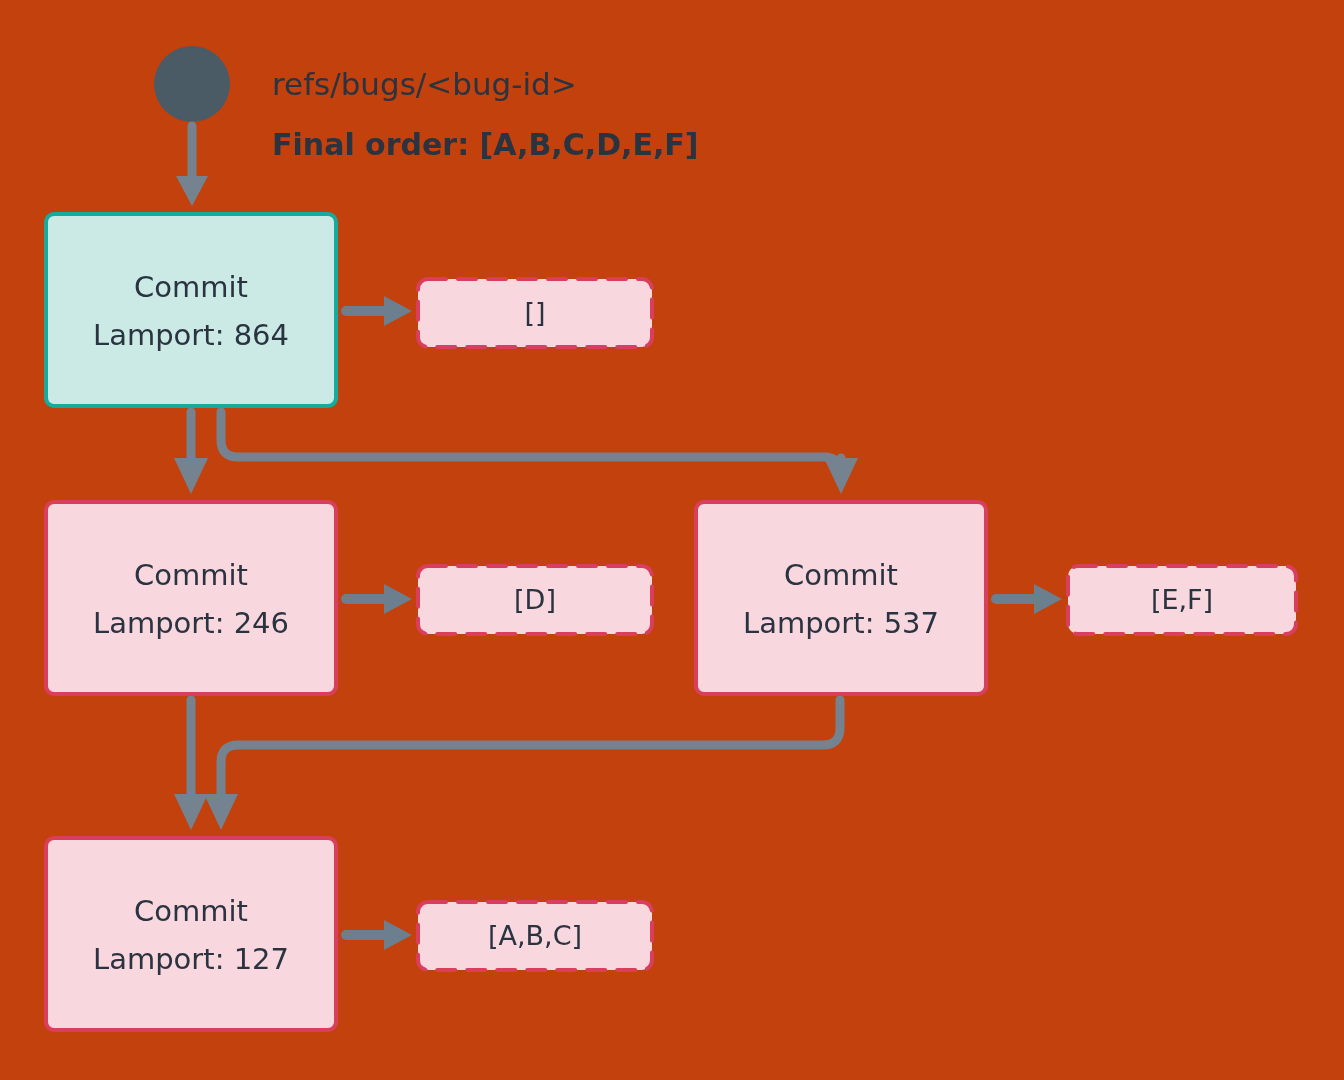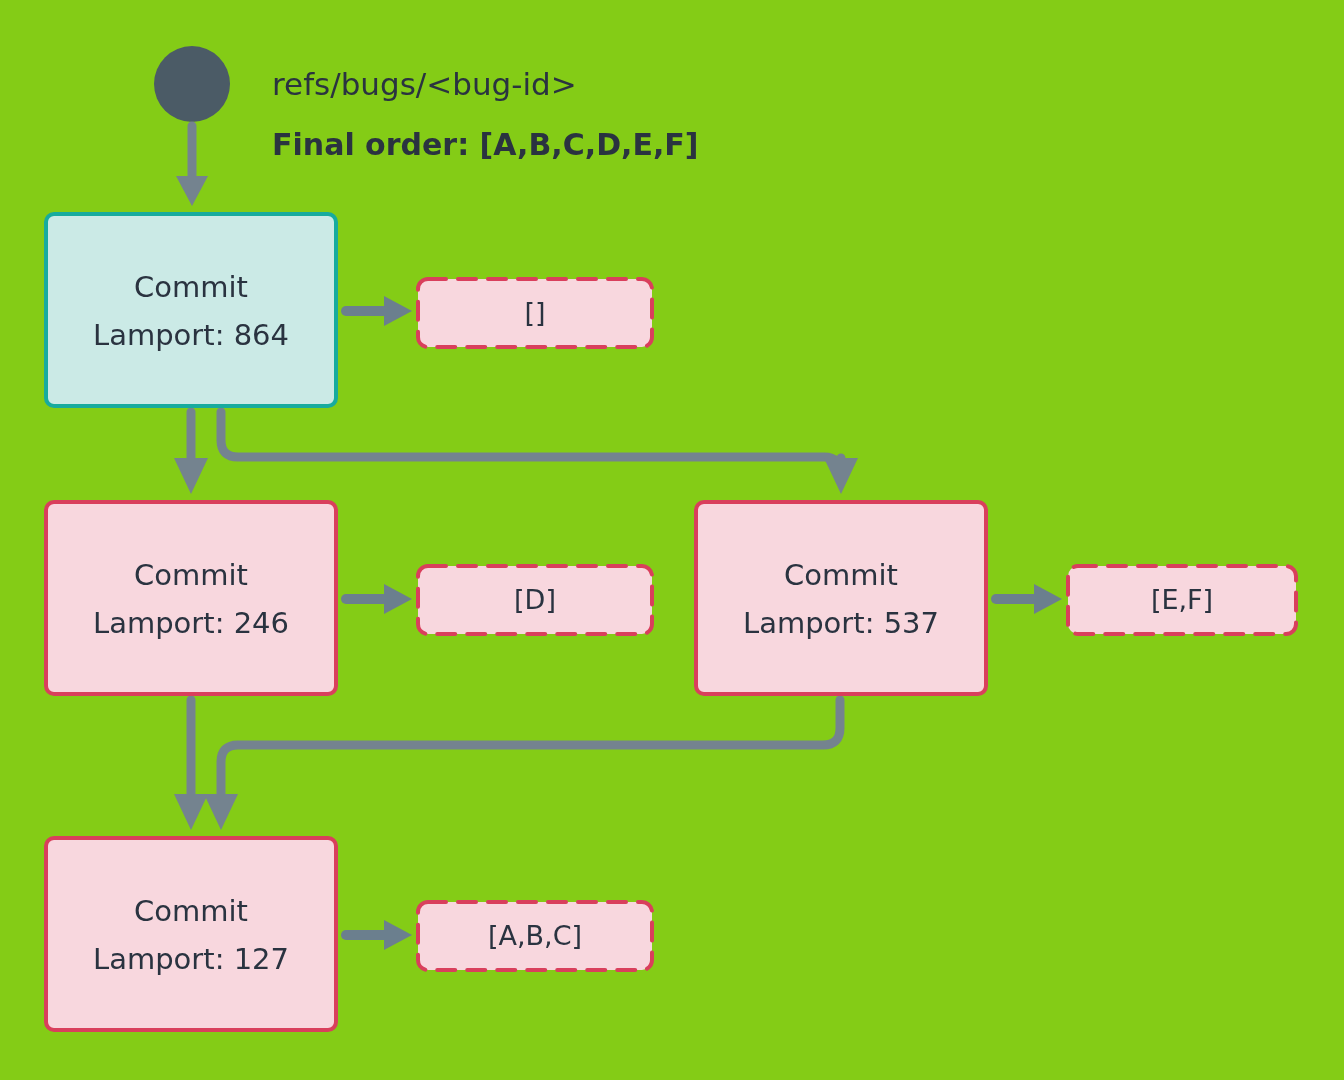--- a/index.html
+++ b/index.html
@@ -74,21 +74,21 @@
   .edge-head {
     fill: #74838f;
   }
   .edge-head-stub {
     fill: #6b7f8e;
   }
 </style>
 </head>
 <body>
 
-<div id="stage" style="background: #84cc16;">
+<div id="stage" style="background: #c2410c;">
   <svg id="diagram" viewBox="0 0 1344 1080" xmlns="http://www.w3.org/2000/svg">
 
     <circle id="root-circle" class="root-circle" cx="192" cy="84" r="38" fill="#4b5b66"></circle>
 
     <text class="hdr-ref" x="272" y="86">refs/bugs/&lt;bug-id&gt;</text>
     <text class="hdr-order" x="272" y="146">Final order: [A,B,C,D,E,F]</text>
 
     <g>
 
       <g>

